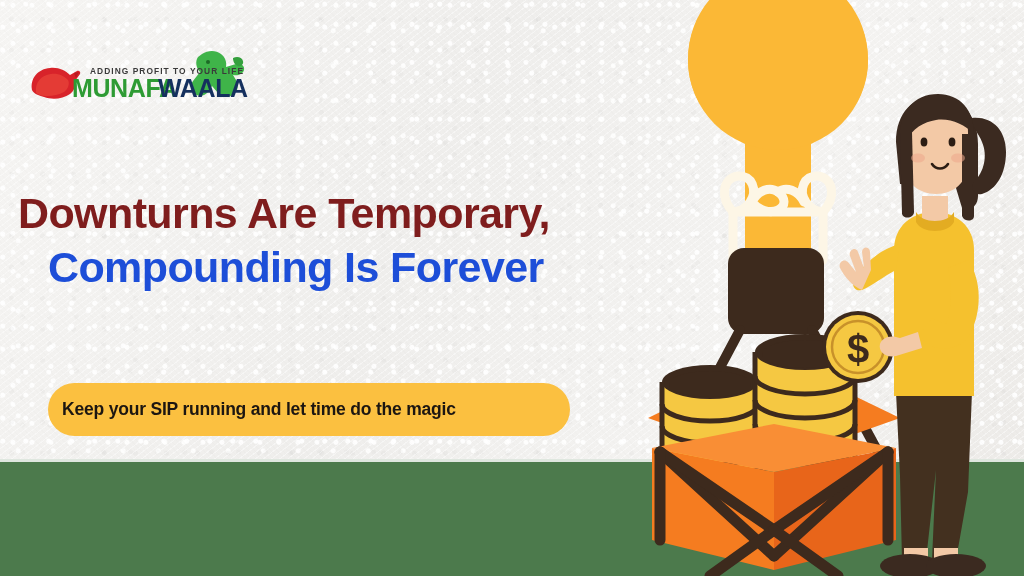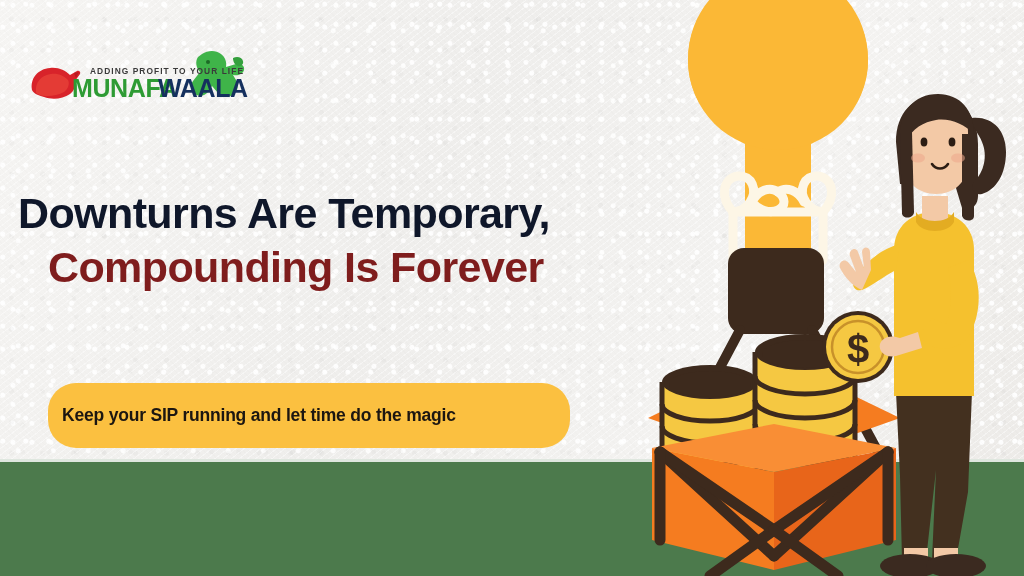--- a/index.html
+++ b/index.html
@@ -58,27 +58,27 @@
 
   
   #headline { position:absolute; left:18px; top:186px; }
   .hl {
     font-weight:bold;
     font-size:43px;
     line-height:54px;
     letter-spacing:-.6px;
     white-space:nowrap;
   }
-  #hl-line1 { color:#0f172a; }
-  #hl-line2 { color:#7f1d1d; padding-left:30px; }
+  #hl-line1 { color:#7f1d1d; }
+  #hl-line2 { color:#1d4ed8; padding-left:30px; }
 
   
   #subtitle-pill {
     position:absolute; left:48px; top:383px;
-    width:522px; height:65px;
+    width:522px; height:53px;
     background:#fbc council;
     background:#fbc040;
     border-radius:28px;
     display:flex; align-items:center;
   }
   #subtitle-text {
     padding-left:14px;
     font-size:17.5px; font-weight:bold;
     color:#1c1611;
     letter-spacing:-.2px;

